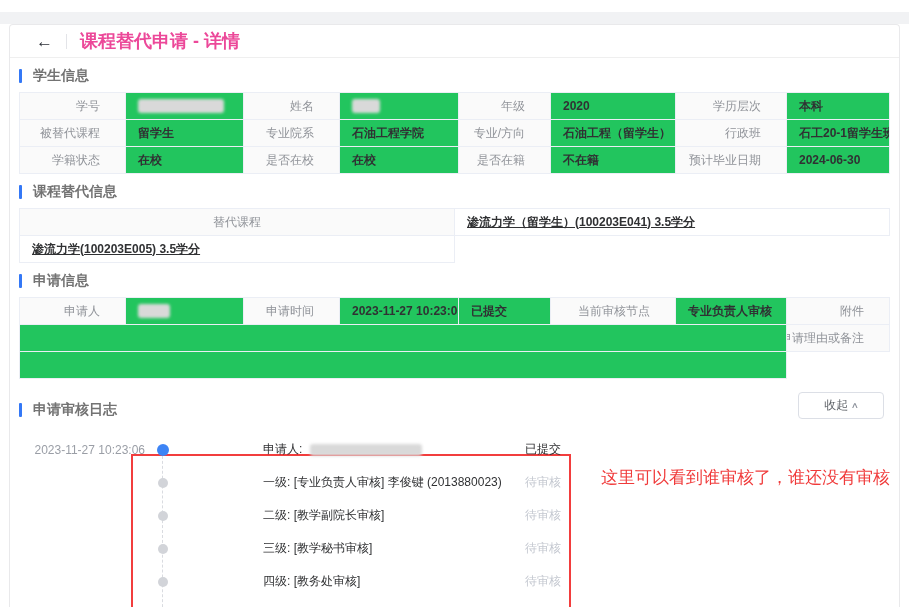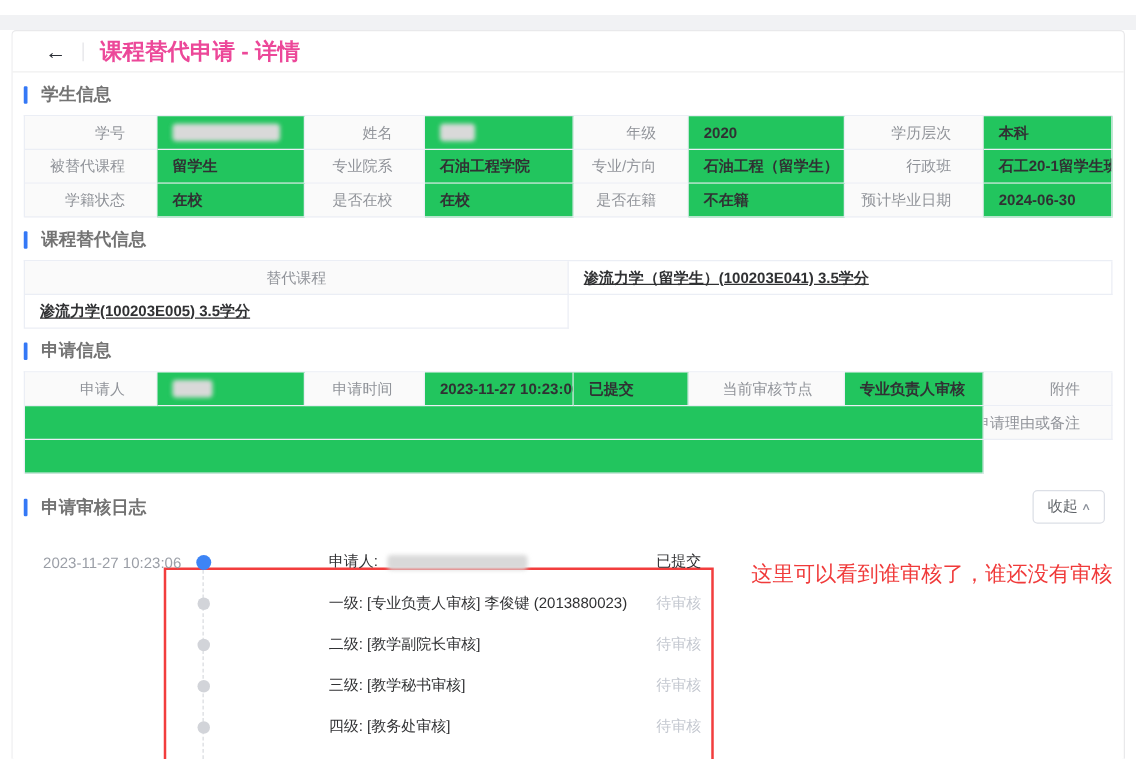--- a/index.html
+++ b/index.html
@@ -28,21 +28,21 @@
   .lbl { background:#fafafa; color:#909399; justify-content:flex-end; padding-right:25px; }
   .val { background:#22c55e; color:#303133; font-weight:600; padding-left:12px; }
   .span7 { grid-column:span 7; }
   
   .cgrid { display:grid; grid-template-columns:1fr 1fr; border-top:1px solid #ebeef5;
     border-left:1px solid #ebeef5; margin:0 4px; }
   .chead { background:#fafafa; color:#909399; justify-content:center; font-weight:400; }
   .cval { font-weight:600; padding-left:12px;text-decoration:underline; }
   
   .collapse-btn { display:flex; align-items:center; gap:4px; background:#fff;
-    border:1px solid #dcdfe6; border-radius:4px; padding:4px 11px; font-size:12px;
+    border:1px solid #dcdfe6; border-radius:4px; padding:4px 25px; font-size:12px;
     color:#5f6368; cursor:pointer; }
   .collapse-caret { font-size:8px; line-height:1; transform:scaleX(1.4); color:#8a8f99; }
   
   .timeline { position:relative; margin:14px 4px 0 4px; height:205px; }
   .tl-line { position:absolute; left:143px; top:18px; height:166px; width:0;
     border-left:1px dashed #d9dbe0; }
   .tl-row { position:relative; display:flex; align-items:center; height:33px; }
   .tl-time { width:126px; text-align:right; color:#9a9ea6; flex:0 0 126px; }
   .tl-dot-wrap { width:36px; flex:0 0 36px; display:flex; justify-content:center; }
   .tl-dot { width:10px; height:10px; border-radius:50%; background:#d2d4d9; }
@@ -53,21 +53,21 @@
   
   .blob { display:inline-block; background:#d9d9d9; border-radius:3px; filter:blur(1.5px);
     vertical-align:middle; }
   .blob-sm { width:32px; height:14px; }
   .blob-md { width:86px; height:14px; }
   .blob-name { width:28px; height:14px; }
   .blob-long { width:112px; height:12px; margin-left:4px; }
   
   .red-box { position:absolute; left:112px; top:21px; width:440px; height:161px;
     border:2px solid #f23d3d; pointer-events:none; }
-  .annotation { position:absolute; left:582px; top:15px; font-size:17px; white-space:nowrap; }
+  .annotation { position:absolute; left:582px; top:33px; font-size:17px; white-space:nowrap; }
 </style>
 </head>
 <body>
 
 <div class="top-band"></div>
 
 <div class="card">
 
   <div class="card-header">
     <span class="back-btn">←</span>
@@ -139,21 +139,21 @@
       <div class="cell lbl">当前审核节点</div>
       <div class="cell val">专业负责人审核</div>
 
       <div class="cell lbl">附件</div>
       <div class="cell val span7"></div>
 
       <div class="cell lbl">申请理由或备注</div>
       <div class="cell val span7"></div>
     </div>
 
-    <div class="section-title title-row" style="margin-top:13px;">
+    <div class="section-title title-row" style="margin-top:13px;align-items:flex-end;">
       <span style="display:flex;align-items:center;">
         <span class="section-bar accent-bg" style="background: rgb(52, 120, 246);"></span>
         <span class="section-label">申请审核日志</span>
       </span>
       <button class="collapse-btn">
         <span>收起</span>
         <span class="collapse-caret">∧</span>
       </button>
     </div>
 

